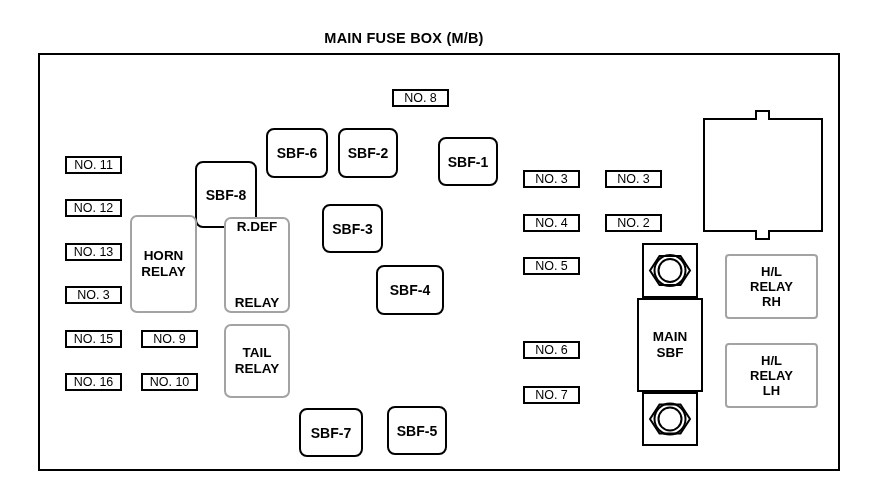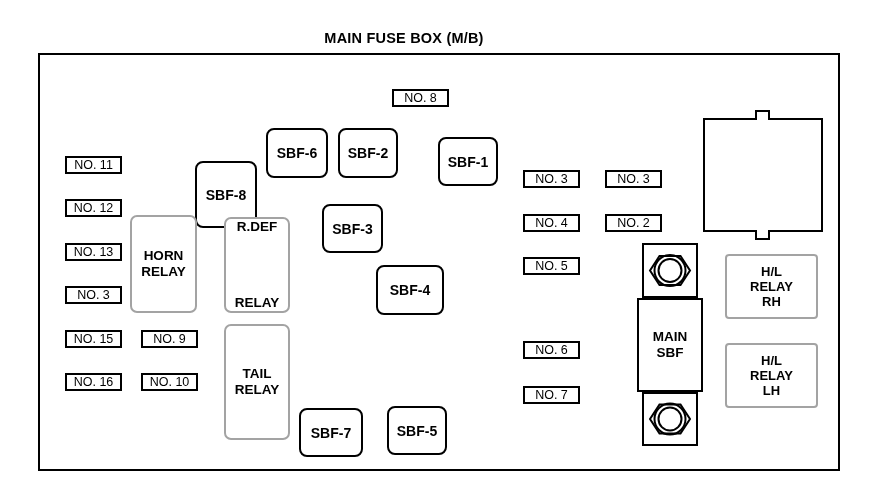--- a/index.html
+++ b/index.html
@@ -116,21 +116,21 @@
   <div class="sbf" style="left:387px; top:406px; width:60px; height:49px;">SBF-5</div>
 
   <div class="relay" style="left:130px; top:215px; width:67px; height:98px;">
     <span>HORN</span>
     <span>RELAY</span>
   </div>
   <div class="relay" style="left:224px; top:217px; width:66px; height:96px;justify-content:space-between;">
     <span>R.DEF</span>
     <span>RELAY</span>
   </div>
-  <div class="relay" style="left:224px; top:324px; width:66px; height:116px;align-items:center;">
+  <div class="relay" style="left:224px; top:324px; width:66px; height:74px;align-items:center;">
     <span>TAIL</span>
     <span>RELAY</span>
   </div>
   <div class="relay hl-relay" style="left:725px; top:254px; width:93px; height:65px;">
     <span>H/L</span>
     <span>RELAY</span>
     <span>RH</span>
   </div>
   <div class="relay hl-relay" style="left:725px; top:343px; width:93px; height:65px;">
     <span>H/L</span>

